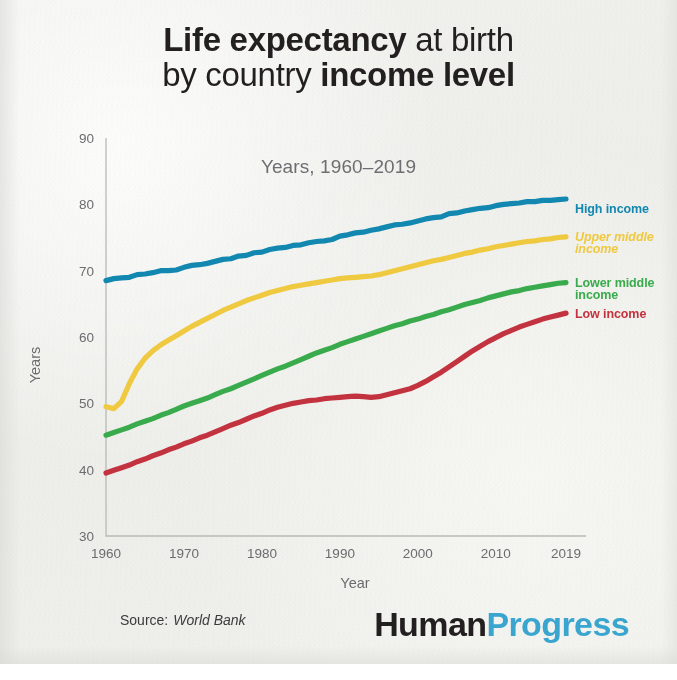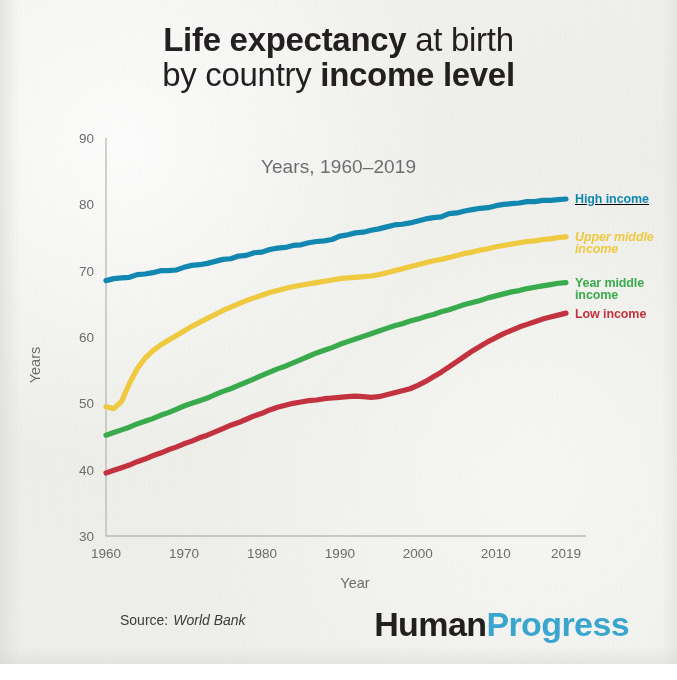--- a/index.html
+++ b/index.html
@@ -214,28 +214,28 @@
           <polyline class="series-line" points="106.00,406.65 113.80,408.64 121.59,401.34 129.39,383.43 137.19,368.84 144.98,358.23 152.78,350.93 160.58,344.96 168.37,340.32 176.17,335.67 183.97,331.03 191.76,326.39 199.56,322.41 207.36,318.43 215.15,314.45 222.95,310.47 230.75,307.15 238.54,303.83 246.34,300.52 254.14,297.86 261.93,295.21 269.73,292.56 277.53,290.57 285.32,288.58 293.12,286.59 300.92,285.26 308.71,283.93 316.51,282.61 324.31,281.28 332.10,279.95 339.90,278.63 347.69,277.96 355.49,277.30 363.29,276.64 371.08,275.97 378.88,274.65 386.68,272.66 394.47,270.67 402.27,268.68 410.07,266.69 417.86,264.70 425.66,262.71 433.46,260.72 441.25,259.39 449.05,257.40 456.85,255.41 464.64,253.42 472.44,252.09 480.24,250.10 488.03,248.78 495.83,246.79 503.63,245.46 511.42,244.13 519.22,242.81 527.02,241.48 534.81,240.82 542.61,239.49 550.41,238.83 558.20,237.50 566.00,236.84" stroke="#efc93f"></polyline>
           <polyline class="series-line" points="106.00,435.17 113.80,432.52 121.59,429.87 129.39,427.21 137.19,423.90 144.98,421.24 152.78,418.59 160.58,415.27 168.37,412.62 176.17,409.30 183.97,405.99 191.76,403.33 199.56,400.68 207.36,398.03 215.15,394.71 222.95,391.39 230.75,388.74 238.54,385.42 246.34,382.11 254.14,378.79 261.93,375.47 269.73,372.16 277.53,368.84 285.32,366.19 293.12,362.87 300.92,359.55 308.71,356.24 316.51,352.92 324.31,350.27 332.10,347.61 339.90,344.30 347.69,341.64 355.49,338.99 363.29,336.34 371.08,333.68 378.88,331.03 386.68,328.38 394.47,325.72 402.27,323.73 410.07,321.08 417.86,319.09 425.66,316.44 433.46,314.45 441.25,311.79 449.05,309.80 456.85,307.15 464.64,304.50 472.44,302.51 480.24,300.52 488.03,297.86 495.83,295.87 503.63,293.88 511.42,291.89 519.22,290.57 527.02,288.58 534.81,287.25 542.61,285.92 550.41,284.60 558.20,283.27 566.00,282.61" stroke="#3aab4d"></polyline>
           <polyline class="series-line" points="106.00,472.98 113.80,470.33 121.59,467.68 129.39,465.02 137.19,461.71 144.98,459.05 152.78,455.74 160.58,453.08 168.37,449.77 176.17,447.11 183.97,443.80 191.76,441.14 199.56,437.83 207.36,435.17 215.15,431.86 222.95,428.54 230.75,425.22 238.54,422.57 246.34,419.25 254.14,415.94 261.93,413.28 269.73,409.97 277.53,407.31 285.32,405.32 293.12,403.33 300.92,402.01 308.71,400.68 316.51,400.02 324.31,398.69 332.10,398.03 339.90,397.36 347.69,396.70 355.49,396.04 363.29,396.70 371.08,397.36 378.88,396.70 386.68,394.71 394.47,392.72 402.27,390.73 410.07,388.74 417.86,385.42 425.66,381.44 433.46,376.80 441.25,372.16 449.05,366.85 456.85,361.54 464.64,356.24 472.44,350.93 480.24,346.29 488.03,341.64 495.83,337.66 503.63,333.68 511.42,330.37 519.22,327.05 527.02,324.40 534.81,321.74 542.61,319.09 550.41,317.10 558.20,315.11 566.00,313.12" stroke="#c3333f"></polyline>
         </g>
       <text id="y-axis-title" class="axis-title" transform="rotate(-90 40 365)" x="40" y="365" text-anchor="middle">Years</text>
       <text id="x-axis-title" class="axis-title" x="355" y="588" text-anchor="middle">Year</text>
     </svg>
   </div>
 
   <div id="legend">
-      <div class="legend-item" style="top: 15px; text-decoration: underline;">
+      <div class="legend-item" style="top: 25px;">
         <div class="legend-label" style="color: rgb(18, 135, 176);"><span>High income</span></div>
       </div>
       <div class="legend-item" style="top: 52.8367px;">
         <div class="legend-label" style="color: rgb(239, 201, 63); font-style: italic;"><span>Upper middle</span><span class="l2">income</span></div>
       </div>
       <div class="legend-item" style="top: 98.6067px;">
-        <div class="legend-label" style="color: rgb(58, 171, 77);"><span>Year middle</span><span class="l2">income</span></div>
+        <div class="legend-label" style="color: rgb(58, 171, 77);"><span>Lower middle</span><span class="l2">income</span></div>
       </div>
       <div class="legend-item" style="top: 130.12px;">
         <div class="legend-label" style="color: rgb(195, 51, 63);"><span>Low income</span></div>
       </div>
     </div>
 
   <div id="footer">
     <div id="source">
       <span class="src-key">Source:</span><span class="src-val">World Bank</span>
     </div>

